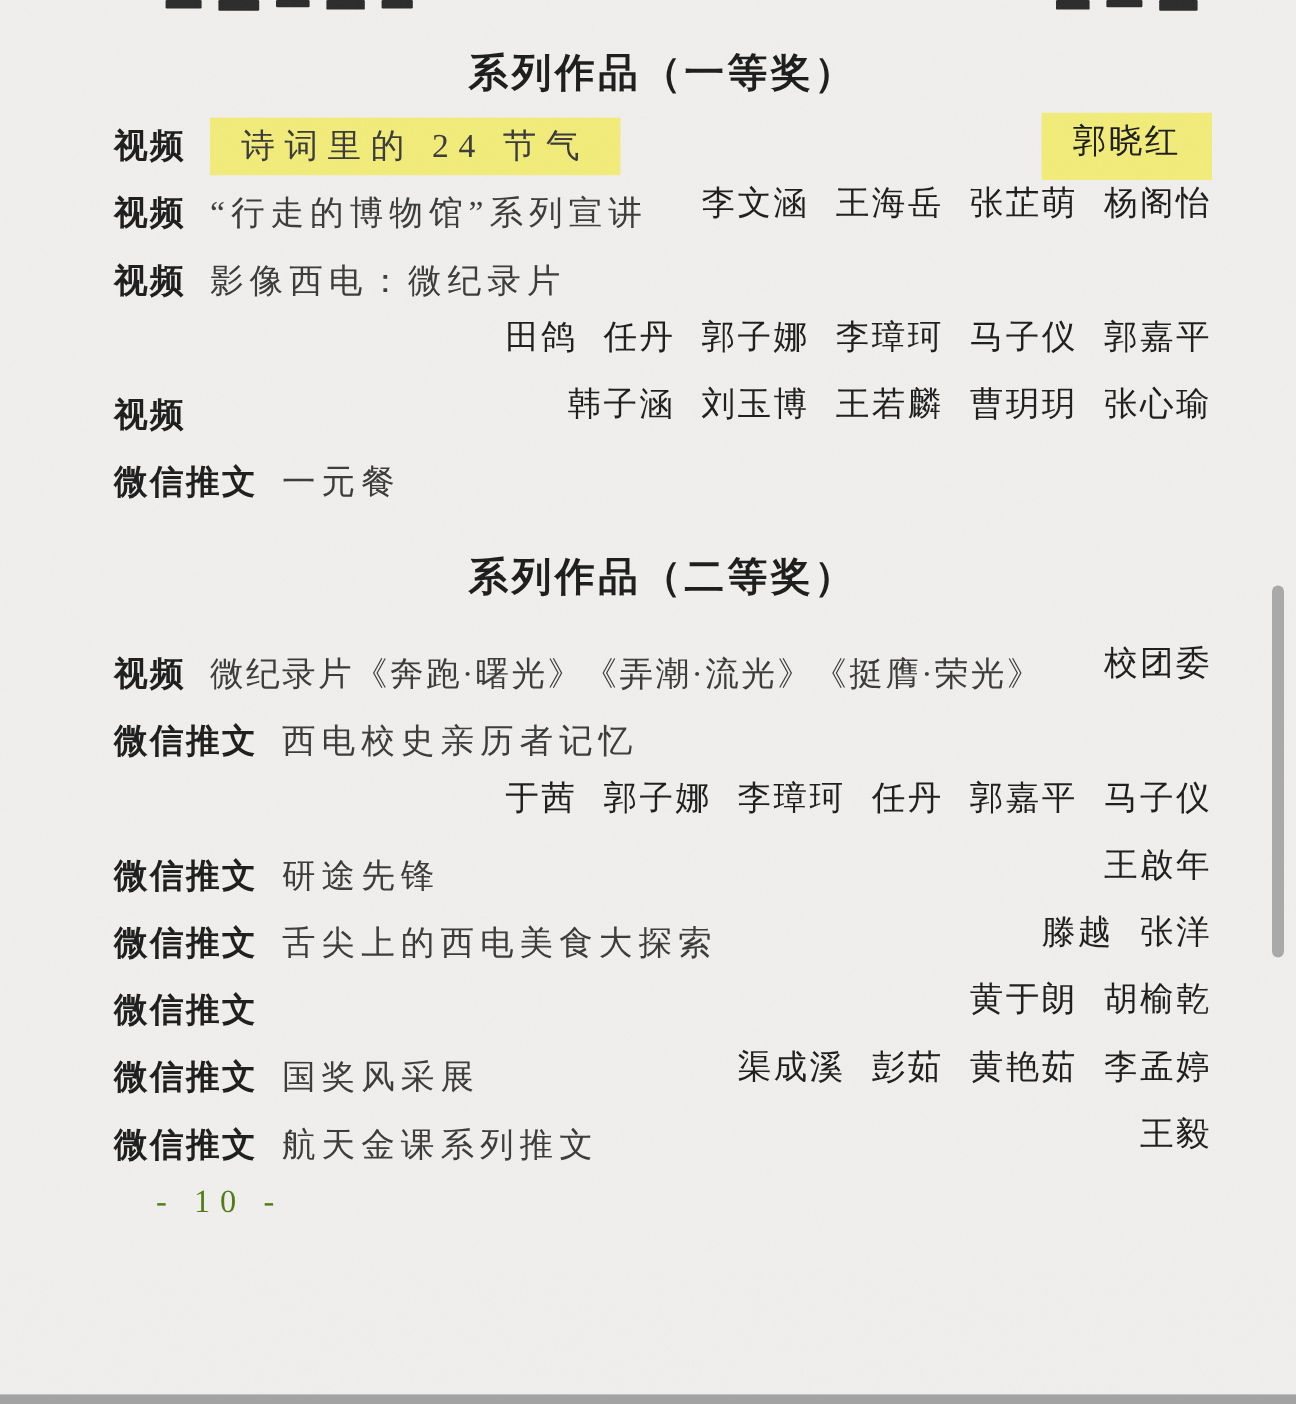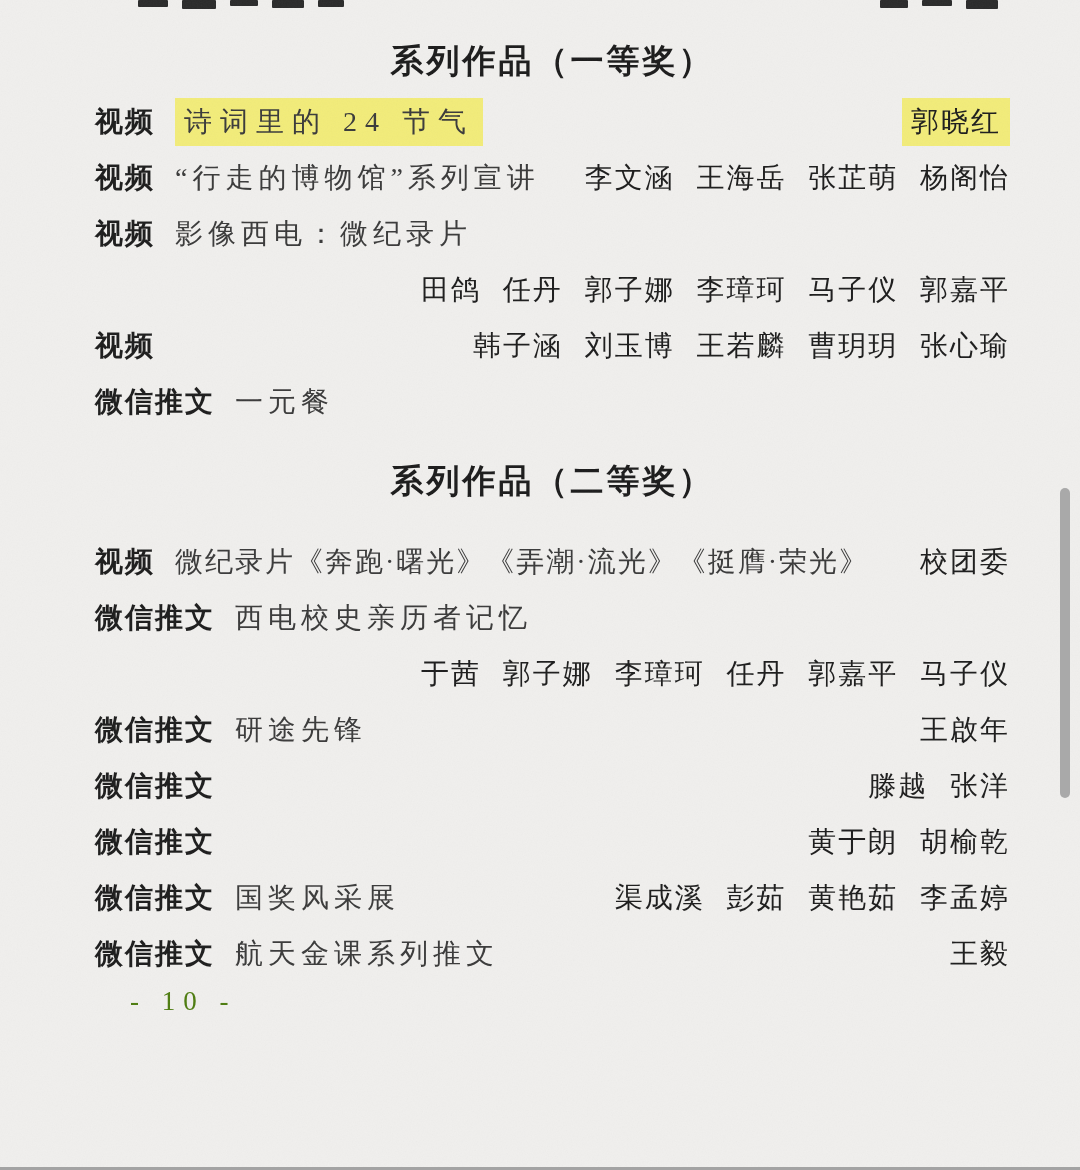--- a/index.html
+++ b/index.html
@@ -7,21 +7,21 @@
     width:1080px;height:1170px;
     font-family:"Liberation Sans",sans-serif;
     background:#e8e8e6;
     overflow:hidden;
   }
   .page{
     position:relative;
     width:1080px;height:1170px;
     background:#f0efed;
     overflow:hidden;
-    border-bottom:3px solid #a3a3a3;
+    border-bottom:8px solid #a3a3a3;
     box-sizing:border-box;
   }
   .grain{position:absolute;inset:0;pointer-events:none;z-index:5;}
   .content{
     position:relative;z-index:2;
     padding:0 70px 0 95px;
   }
   
   .cutoff{position:absolute;top:0;height:12px;display:flex;align-items:flex-start;gap:14px;z-index:2;}
   .cutoff-left{left:138px;}
@@ -36,21 +36,20 @@
     color:#1b1b1b;
     letter-spacing:3px;
     height:46px;line-height:46px;
   }
   .section-header.second{margin-top:28px;}
   .rows{margin-top:10px;}
   .rows.second{margin-top:30px;}
   .row{
     height:56px;
     display:flex;
-    align-items:center;
     justify-content:space-between;
   }
   .row.authors-only{justify-content:flex-end;}
   .left-group{display:flex;align-items:center;white-space:nowrap;}
   .type-label{
     font-weight:700;
     font-size:28px;
     color:#1c1c1c;
     letter-spacing:2px;
   }
@@ -64,21 +63,21 @@
     white-space:nowrap;
   }
   .authors{
     font-weight:400;
     font-size:28px;
     color:#1c1c1c;
     letter-spacing:2px;
     word-spacing:12px;
     white-space:nowrap;
   }
-  .hl{background:#f2ec79;padding:5px 9px;}
+  .hl{background:#f2ec79;padding:5px 26px;}
   .entry-title.hl{letter-spacing:8px;}
   .page-number{
     margin-top:4px;
     padding-left:35px;
     font-family:"Liberation Serif",serif;
     font-size:27px;
     color:#4d7c0f;
     letter-spacing:8px;
   }
   .scrollbar-thumb{
@@ -190,20 +189,21 @@
         <div class="left-group">
           <span class="type-label">微信推文</span>
           <span class="entry-title">研途先锋</span>
         </div>
         <span class="authors">王啟年</span>
       </div>
 
       <div class="row">
         <div class="left-group">
           <span class="type-label">微信推文</span>
+          <span class="entry-title">舌尖上的西电美食大探索</span>
         </div>
         <span class="authors">滕越 张洋</span>
       </div>
 
       <div class="row">
         <div class="left-group">
           <span class="type-label">微信推文</span>
         </div>
         <span class="authors">黄于朗 胡榆乾</span>
       </div>

